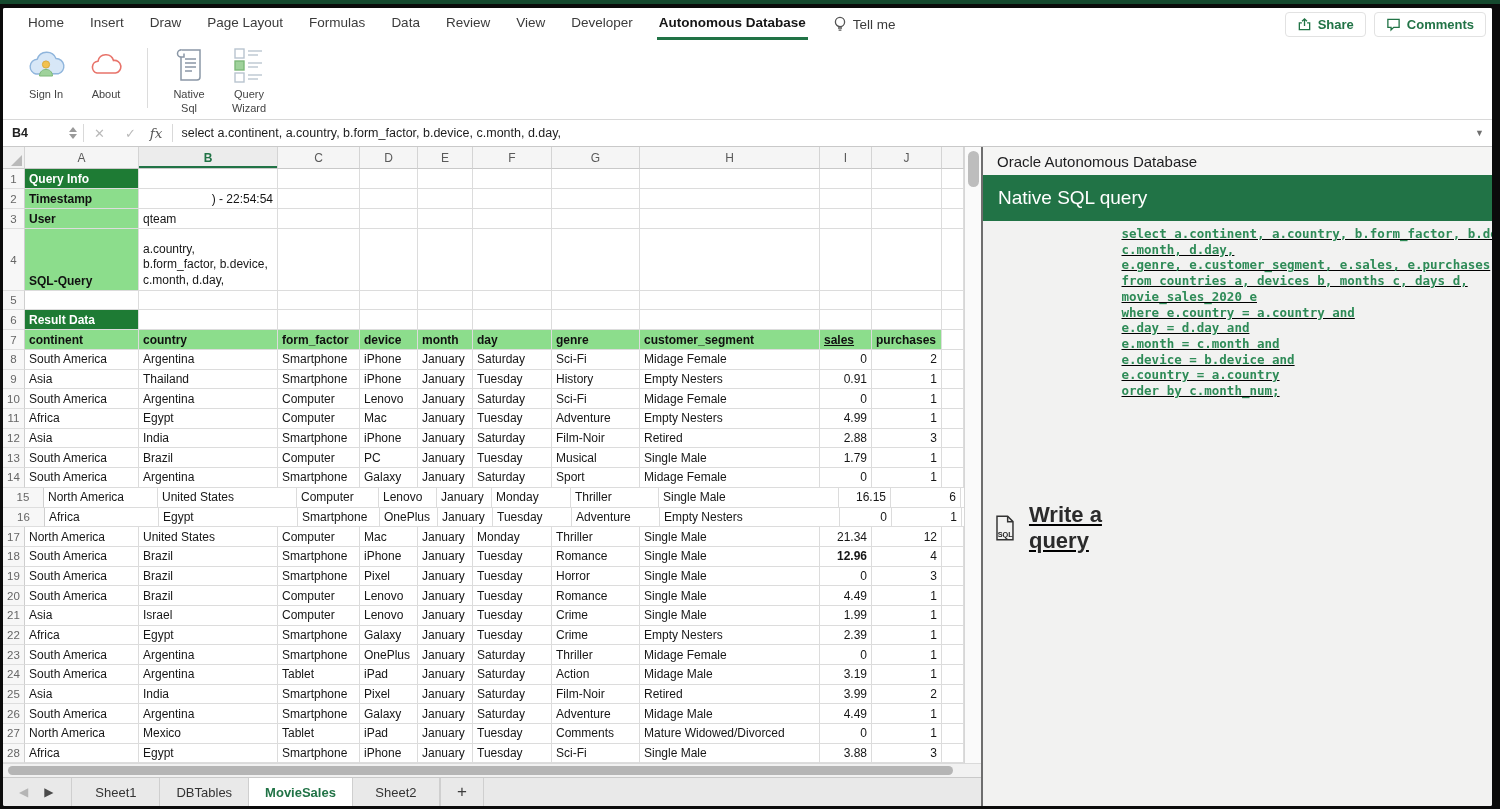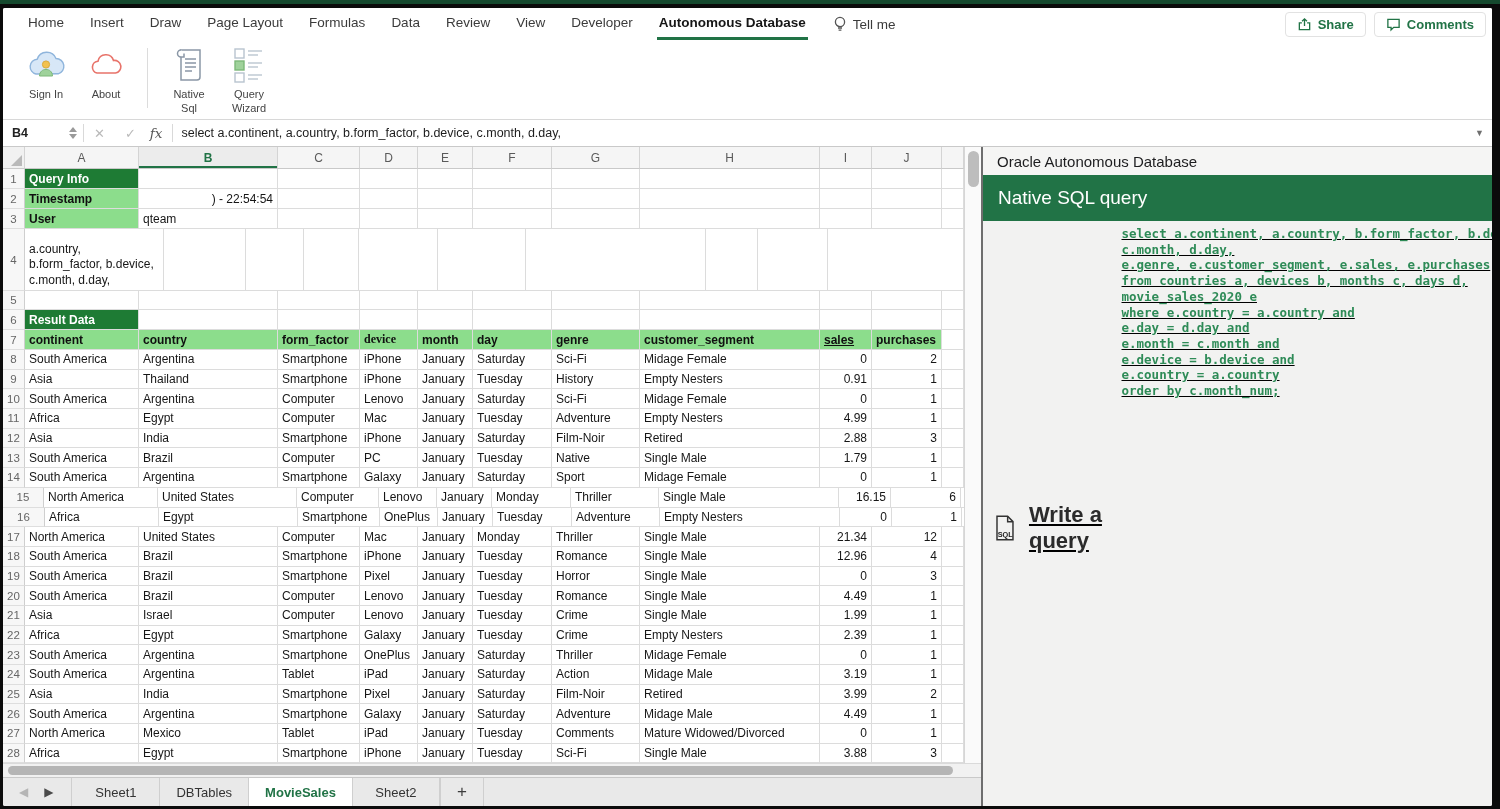--- a/index.html
+++ b/index.html
@@ -259,20 +259,21 @@
                     <div class="cell" style="width: 55px;"></div>
                     <div class="cell" style="width: 79px;"></div>
                     <div class="cell" style="width: 88px;"></div>
                     <div class="cell" style="width: 180px;"></div>
                     <div class="cell" style="width: 52px;"></div>
                     <div class="cell" style="width: 70px;"></div>
                     <div class="cell fill"></div>
                   </div>
                   <div class="grow t-kv_tall">
                     <div class="rn" style="width: 22px;">4</div>
+                    <div class="cell light b bottom" style="width: 114px;">SQL-Query</div>
                     <div class="cell bottom wrap" style="width: 139px;">a.country,
 b.form_factor, b.device,
 c.month, d.day,</div>
                     <div class="cell" style="width: 82px;"></div>
                     <div class="cell" style="width: 58px;"></div>
                     <div class="cell" style="width: 55px;"></div>
                     <div class="cell" style="width: 79px;"></div>
                     <div class="cell" style="width: 88px;"></div>
                     <div class="cell" style="width: 180px;"></div>
                     <div class="cell" style="width: 52px;"></div>
@@ -305,21 +306,21 @@
                     <div class="cell" style="width: 180px;"></div>
                     <div class="cell" style="width: 52px;"></div>
                     <div class="cell" style="width: 70px;"></div>
                     <div class="cell fill"></div>
                   </div>
                   <div class="grow t-header">
                     <div class="rn" style="width: 22px;">7</div>
                     <div class="cell light b" style="width: 114px;">continent</div>
                     <div class="cell light b" style="width: 139px;">country</div>
                     <div class="cell light b" style="width: 82px;">form_factor</div>
-                    <div class="cell light b" style="width: 58px; font-family: Liberation Serif, serif;">device</div>
+                    <div class="cell light b" style="width: 58px;">device</div>
                     <div class="cell light b" style="width: 55px;">month</div>
                     <div class="cell light b" style="width: 79px;">day</div>
                     <div class="cell light b" style="width: 88px;">genre</div>
                     <div class="cell light b" style="width: 180px;">customer_segment</div>
                     <div class="cell light b" style="width: 52px; text-decoration: underline;">sales</div>
                     <div class="cell light b" style="width: 70px;">purchases</div>
                     <div class="cell fill"></div>
                   </div>
                   <div class="grow t-data">
                     <div class="rn" style="width: 22px;">8</div>
@@ -392,21 +393,21 @@
                     <div class="cell fill"></div>
                   </div>
                   <div class="grow t-data">
                     <div class="rn" style="width: 22px;">13</div>
                     <div class="cell" style="width: 114px;">South America</div>
                     <div class="cell" style="width: 139px;">Brazil</div>
                     <div class="cell" style="width: 82px;">Computer</div>
                     <div class="cell" style="width: 58px;">PC</div>
                     <div class="cell" style="width: 55px;">January</div>
                     <div class="cell" style="width: 79px;">Tuesday</div>
-                    <div class="cell" style="width: 88px;">Native</div>
+                    <div class="cell" style="width: 88px;">Musical</div>
                     <div class="cell" style="width: 180px;">Single Male</div>
                     <div class="cell num" style="width: 52px;">1.79</div>
                     <div class="cell num" style="width: 70px;">1</div>
                     <div class="cell fill"></div>
                   </div>
                   <div class="grow t-data">
                     <div class="rn" style="width: 22px;">14</div>
                     <div class="cell" style="width: 114px;">South America</div>
                     <div class="cell" style="width: 139px;">Argentina</div>
                     <div class="cell" style="width: 82px;">Smartphone</div>
@@ -464,21 +465,21 @@
                   <div class="grow t-data">
                     <div class="rn" style="width: 22px;">18</div>
                     <div class="cell" style="width: 114px;">South America</div>
                     <div class="cell" style="width: 139px;">Brazil</div>
                     <div class="cell" style="width: 82px;">Smartphone</div>
                     <div class="cell" style="width: 58px;">iPhone</div>
                     <div class="cell" style="width: 55px;">January</div>
                     <div class="cell" style="width: 79px;">Tuesday</div>
                     <div class="cell" style="width: 88px;">Romance</div>
                     <div class="cell" style="width: 180px;">Single Male</div>
-                    <div class="cell num" style="width: 52px;">12.96</div>
+                    <div class="cell num" style="width: 52px; font-weight: bold;">12.96</div>
                     <div class="cell num" style="width: 70px;">4</div>
                     <div class="cell fill"></div>
                   </div>
                   <div class="grow t-data">
                     <div class="rn" style="width: 22px;">19</div>
                     <div class="cell" style="width: 114px;">South America</div>
                     <div class="cell" style="width: 139px;">Brazil</div>
                     <div class="cell" style="width: 82px;">Smartphone</div>
                     <div class="cell" style="width: 58px;">Pixel</div>
                     <div class="cell" style="width: 55px;">January</div>

